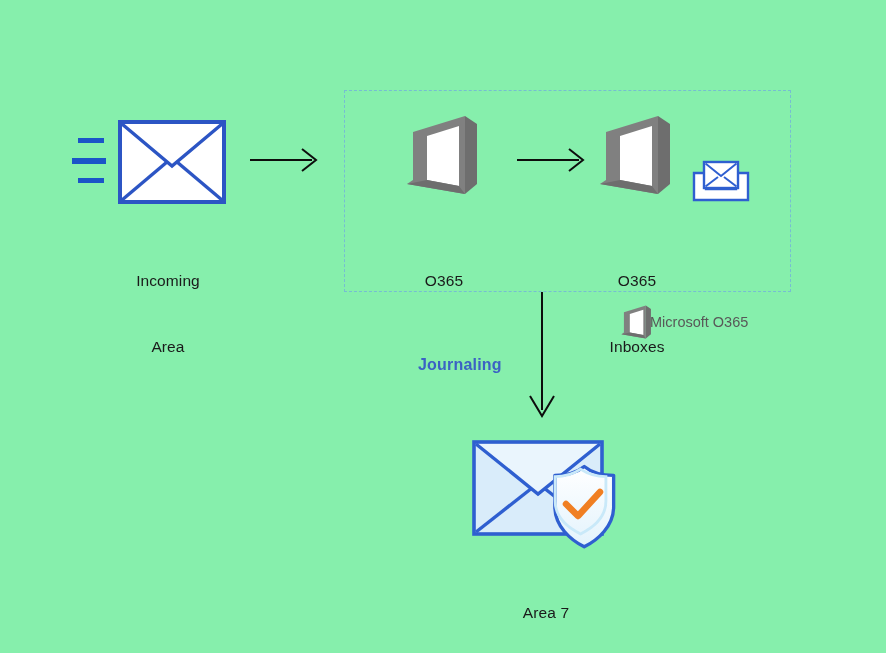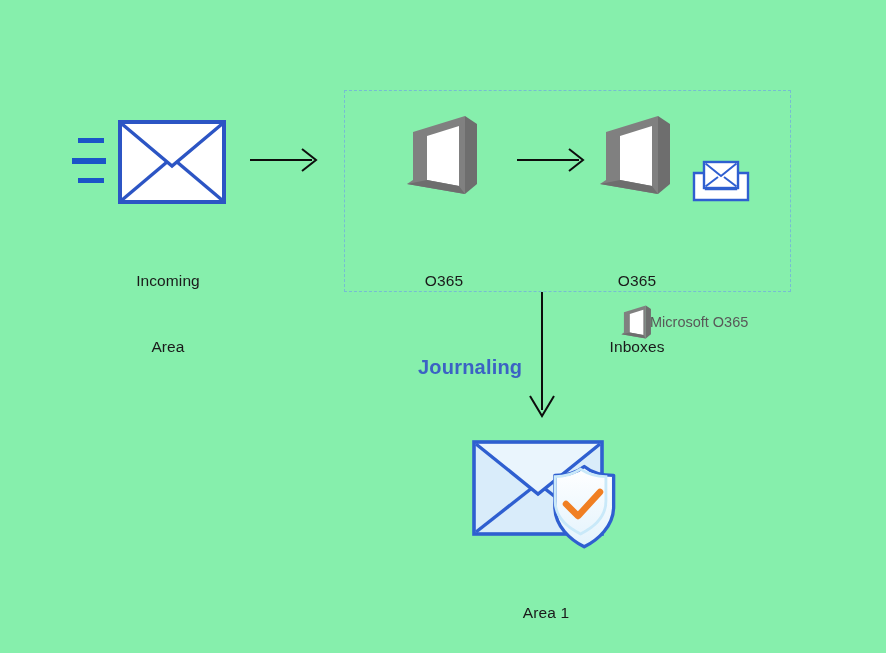--- a/index.html
+++ b/index.html
@@ -28,21 +28,21 @@
     font-size: 15.5px;
     line-height: 22px;
     white-space: pre;
     letter-spacing: 0.1px;
   }
   .caption-line { display: block; }
   .journaling-label {
     position: absolute;
     color: #3b62c4;
     font-family: "Liberation Sans", sans-serif;
-    font-size: 20px;
+    font-size: 16px;
     font-weight: 600;
     letter-spacing: 0.2px;
     white-space: pre;
   }
   .legend-label {
     position: absolute;
     color: #585858;
     font-family: "Liberation Sans", sans-serif;
     font-size: 14.5px;
     white-space: pre;
@@ -181,17 +181,17 @@
                C 106 40 97 36 91 32
                C 85 36 76 40 64 40
                L 64 66
                C 64 83 77 94 91 101
                C 105 94 118 83 118 66 Z" transform="translate(25,3) scale(0.94)" fill="none" stroke="#c9e9f9" stroke-width="3"></path>
 
       <path d="M 96 68 L 108 80 L 130 56" transform="translate(0,0)" fill="none" stroke="#f07f22" stroke-width="6.5" stroke-linecap="round" stroke-linejoin="round"></path>
     </svg>
   </div>
   <div class="caption" style="left:466px; top:558px; width:160px;">
-    <span class="caption-line">Area 1</span>
+    <span class="caption-line">Area 7</span>
     
   </div>
 
 </div>
 
 </body></html>

